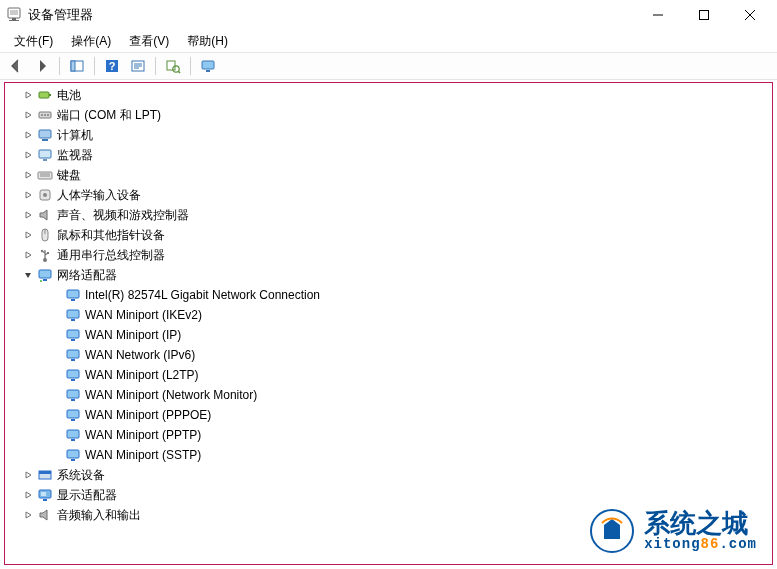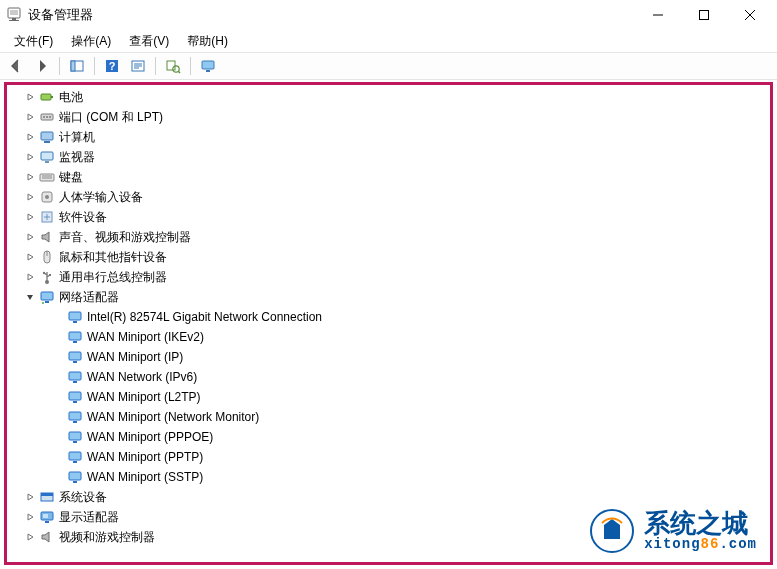--- a/index.html
+++ b/index.html
@@ -66,21 +66,21 @@
     border-radius: 2px;
   }
   .tb-sep {
     width: 1px; height: 18px;
     background: #d0d0d0;
     margin: 0 3px;
   }
 
   
   .tree-wrap {
-    border: 3px solid #be185d;
+    border: 1px solid #be185d;
     margin: 2px 4px 4px 4px;
     height: calc(569px - 30px - 22px - 28px - 6px);
     overflow-y: scroll;
     overflow-x: auto;
     position: relative;
     background: #fff;
   }
   .tree {
     padding: 2px 0;
   }
@@ -323,34 +323,20 @@
         <span class="node-label">人体学输入设备</span>
       </div>
       <div class="node depth1">
         <span class="arrow">
           <svg viewBox="0 0 8 8">
             <path d="M2 1 L7 4 L2 7 Z" fill="none" stroke="#707070"></path>
           </svg>
         </span>
         <span class="node-icon">
           <svg viewBox="0 0 16 16">
-            <rect x="3" y="3" width="10" height="10" fill="#dfe9f5" stroke="#6d96bd"></rect>
-            <path d="M5 8 h6 M8 5 v6" stroke="#6d96bd"></path>
-          </svg>
-        </span>
-        <span class="node-label">软件设备</span>
-      </div>
-      <div class="node depth1">
-        <span class="arrow">
-          <svg viewBox="0 0 8 8">
-            <path d="M2 1 L7 4 L2 7 Z" fill="none" stroke="#707070"></path>
-          </svg>
-        </span>
-        <span class="node-icon">
-          <svg viewBox="0 0 16 16">
             <path d="M3 6 h3 l4 -3 v10 l-4 -3 h-3 z" fill="#b9b9b9" stroke="#6d6d6d"></path>
           </svg>
         </span>
         <span class="node-label">声音、视频和游戏控制器</span>
       </div>
       <div class="node depth1">
         <span class="arrow">
           <svg viewBox="0 0 8 8">
             <path d="M2 1 L7 4 L2 7 Z" fill="none" stroke="#707070"></path>
           </svg>
@@ -517,21 +503,21 @@
         <span class="arrow">
           <svg viewBox="0 0 8 8">
             <path d="M2 1 L7 4 L2 7 Z" fill="none" stroke="#707070"></path>
           </svg>
         </span>
         <span class="node-icon">
           <svg viewBox="0 0 16 16">
             <path d="M3 6 h3 l4 -3 v10 l-4 -3 h-3 z" fill="#b9b9b9" stroke="#6d6d6d"></path>
           </svg>
         </span>
-        <span class="node-label">视频和游戏控制器</span>
+        <span class="node-label">音频输入和输出</span>
       </div>
     </div>
 </div>
 
 <div class="watermark">
   <div class="wm-logo">
     <svg viewBox="0 0 44 44">
       <circle cx="22" cy="22" r="21" fill="none" stroke="#0a5aa8" stroke-width="2"></circle>
       <path d="M14 30 L14 16 L22 10 L30 16 L30 30 Z" fill="#0a5aa8"></path>
       <path d="M12 14 C18 8 26 8 32 14" fill="none" stroke="#ff8a00" stroke-width="2"></path>

